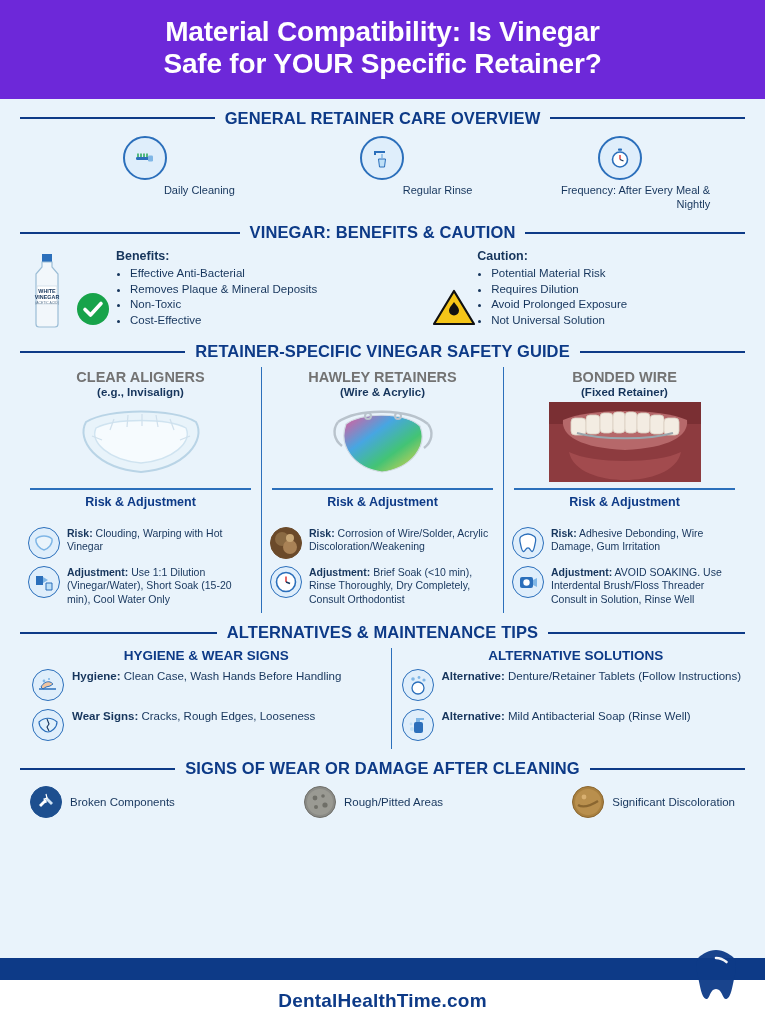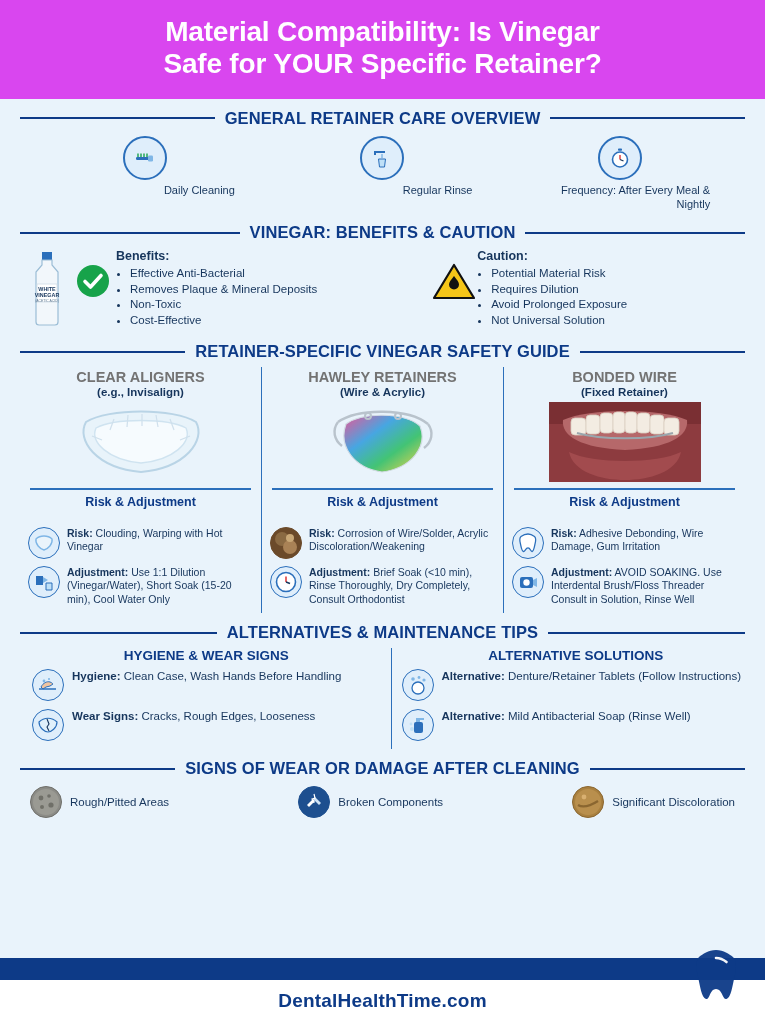--- a/index.html
+++ b/index.html
@@ -18,21 +18,21 @@
     position: relative;
     width: 765px;
     height: 1024px;
     background: #e9f3fb;
     display: flex;
     flex-direction: column;
   }
 
   
   .header {
-    background: #d946ef;
+    background: #6d28d9;
     color: #ffffff;
     text-align: center;
     padding: 16px 24px 18px 24px;
   }
   .header h1 {
     margin: 0;
     font-size: 28px;
     line-height: 1.16;
     font-weight: bold;
     letter-spacing: -0.2px;
@@ -82,21 +82,21 @@
     background: #dfeefb;
     border: 2px solid #2b6fbb;
     display: flex;
     align-items: center;
     justify-content: center;
   }
 
   
   .vinegar {
     display: flex;
-    align-items: flex-start;
+    align-items: flex-end;
     padding: 2px 24px 4px 24px;
   }
   .bottle {
     width: 46px;
     flex: 0 0 46px;
     display: flex;
     justify-content: center;
     padding-top: 2px;
   }
   .check-wrap, .warn-wrap {
@@ -597,41 +597,41 @@
   </div>
 
   <div class="section-head">
     <div class="rule"></div>
     <h2>SIGNS OF WEAR OR DAMAGE AFTER CLEANING</h2>
     <div class="rule"></div>
   </div>
 
   <div class="signs">
     <div class="sign-item">
+      <span class="b-icon" style="background:#1d4f8f;border-color:#1d4f8f">
+        <svg width="22" height="22" viewBox="0 0 22 22">
+          <path d="M4 14l6-6 2 2-6 6z" fill="#ffffff"></path>
+          <path d="M12 6l6 6-2 2-6-6z" fill="#cfe3f5"></path>
+          <path d="M11 3l1 4-3 1 2 3-4 1" fill="none" stroke="#ffffff" stroke-width="1.2"></path>
+        </svg>
+      </span>
+      <span>Broken Components</span>
+    </div>
+
+    <div class="sign-item">
       <span class="b-icon" style="background:#8b8b86;border-color:#6f6f6a">
         <svg width="26" height="26" viewBox="0 0 26 26">
           <circle cx="13" cy="13" r="13" fill="#9a9a93"></circle>
           <circle cx="8" cy="9" r="2.4" fill="#6f6f68"></circle>
           <circle cx="16" cy="7" r="1.8" fill="#6f6f68"></circle>
           <circle cx="18" cy="16" r="2.6" fill="#6f6f68"></circle>
           <circle cx="9" cy="18" r="2" fill="#6f6f68"></circle>
         </svg>
       </span>
       <span>Rough/Pitted Areas</span>
-    </div>
-
-    <div class="sign-item">
-      <span class="b-icon" style="background:#1d4f8f;border-color:#1d4f8f">
-        <svg width="22" height="22" viewBox="0 0 22 22">
-          <path d="M4 14l6-6 2 2-6 6z" fill="#ffffff"></path>
-          <path d="M12 6l6 6-2 2-6-6z" fill="#cfe3f5"></path>
-          <path d="M11 3l1 4-3 1 2 3-4 1" fill="none" stroke="#ffffff" stroke-width="1.2"></path>
-        </svg>
-      </span>
-      <span>Broken Components</span>
     </div>
 
     <div class="sign-item">
       <span class="b-icon" style="background:#a9803f;border-color:#8a6630">
         <svg width="26" height="26" viewBox="0 0 26 26">
           <circle cx="13" cy="13" r="13" fill="#b98f4d"></circle>
           <path d="M3 16c5 3 12 1 20-4" fill="none" stroke="#8a6630" stroke-width="2.4"></path>
           <circle cx="9" cy="8" r="2.4" fill="#d9b071"></circle>
         </svg>
       </span>

